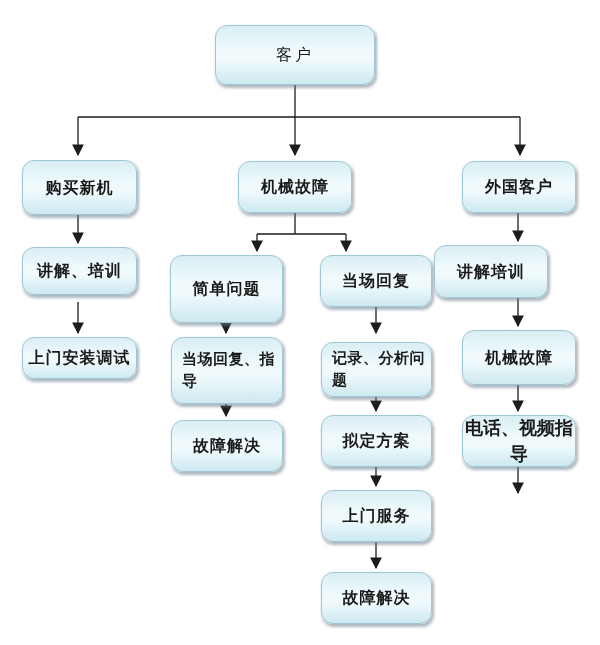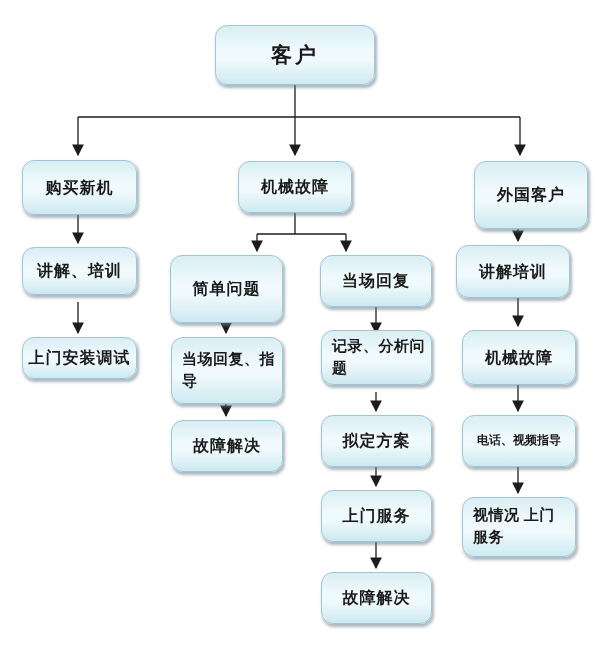--- a/index.html
+++ b/index.html
@@ -33,33 +33,33 @@
       var(--node-fill-light, #f0fafc) 58%,
       var(--node-fill-bottom, #cde9f1) 100%);
     box-shadow: 1.5px 2.5px 3px rgba(110, 125, 140, 0.55);
     color: var(--node-text, #1a1a1a);
     font-size: 16px;
     letter-spacing: 1px;
     line-height: 1.45;
     font-weight: bold;
   }
   .node.root {
-    font-size: 21px;
-    font-weight: bold;
+    font-size: 16px;
+    font-weight: normal;
     letter-spacing: 3px;
   }
   .node.wrap {
     font-size: 15px;
     justify-content: flex-start;
     text-align: left;
     padding: 0 6px 0 10px;
     letter-spacing: 0.5px;
   }
   .node.snug {
-    font-size: 12px;
+    font-size: 18px;
     letter-spacing: 0;
   }
   .lbl { display: inline-block; }
 </style>
 </head>
 <body>
 
 <div class="canvas">
 
   <svg class="connectors" viewBox="0 0 600 645" xmlns="http://www.w3.org/2000/svg">
@@ -102,21 +102,21 @@
   </div>
 
   <div class="node" style="left:22px;top:160px;width:115px;height:55px">
     <span class="lbl">购买新机</span>
   </div>
 
   <div class="node" style="left:238px;top:161px;width:114px;height:52px">
     <span class="lbl">机械故障</span>
   </div>
 
-  <div class="node" style="left:474px;top:161px;width:114px;height:68px">
+  <div class="node" style="left:462px;top:161px;width:114px;height:52px">
     <span class="lbl">外国客户</span>
   </div>
 
   <div class="node" style="left:22px;top:247px;width:115px;height:48px">
     <span class="lbl">讲解、培训</span>
   </div>
 
   <div class="node" style="left:22px;top:337px;width:115px;height:42px">
     <span class="lbl">上门安装调试</span>
   </div>
@@ -130,45 +130,42 @@
   </div>
 
   <div class="node wrap" style="left:171px;top:337px;width:112px;height:67px">
     <span class="lbl">当场回复、指导</span>
   </div>
 
   <div class="node" style="left:171px;top:420px;width:112px;height:52px">
     <span class="lbl">故障解决</span>
   </div>
 
-  <div class="node wrap" style="left:321px;top:330px;width:111px;height:55px">
+  <div class="node wrap" style="left:321px;top:342px;width:111px;height:55px">
     <span class="lbl">记录、分析问题</span>
   </div>
 
   <div class="node" style="left:321px;top:415px;width:111px;height:52px">
     <span class="lbl">拟定方案</span>
   </div>
 
   <div class="node" style="left:321px;top:490px;width:111px;height:52px">
     <span class="lbl">上门服务</span>
   </div>
 
   <div class="node" style="left:321px;top:572px;width:111px;height:52px">
     <span class="lbl">故障解决</span>
   </div>
 
-  <div class="node" style="left:456px;top:245px;width:114px;height:53px">
+  <div class="node" style="left:434px;top:245px;width:114px;height:53px">
     <span class="lbl">讲解培训</span>
   </div>
 
   <div class="node" style="left:462px;top:330px;width:114px;height:55px">
     <span class="lbl">机械故障</span>
   </div>
 
   <div class="node snug" style="left:462px;top:415px;width:114px;height:52px">
     <span class="lbl">电话、视频指导</span>
   </div>
 
-  <div class="node wrap" style="left:462px;top:497px;width:114px;height:60px">
-    <span class="lbl">视情况 上门服务</span>
-  </div>
 
 </div>
 
 </body></html>

